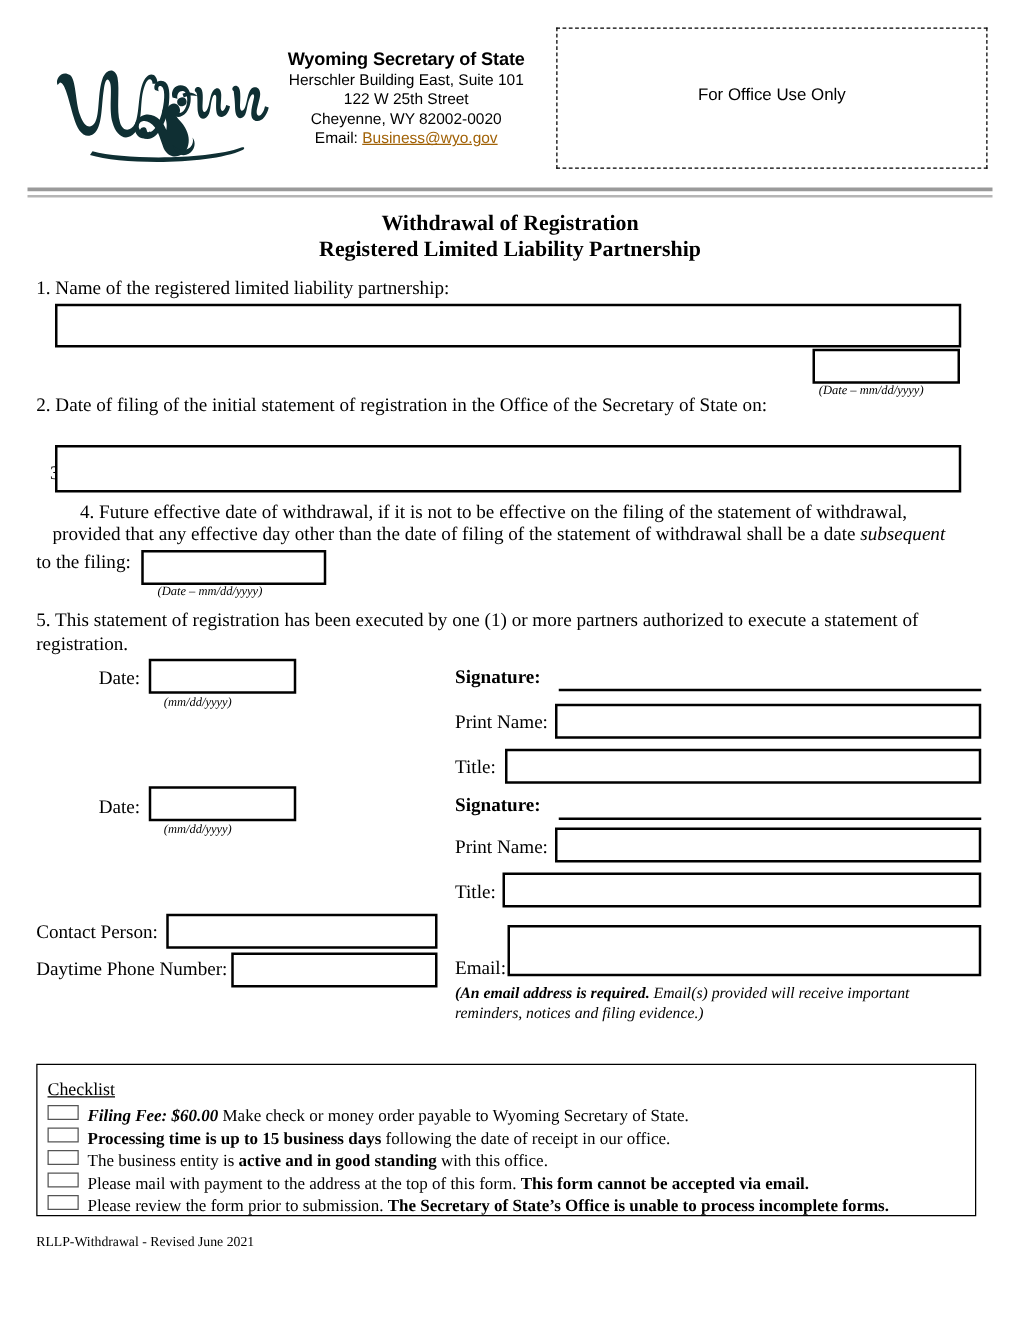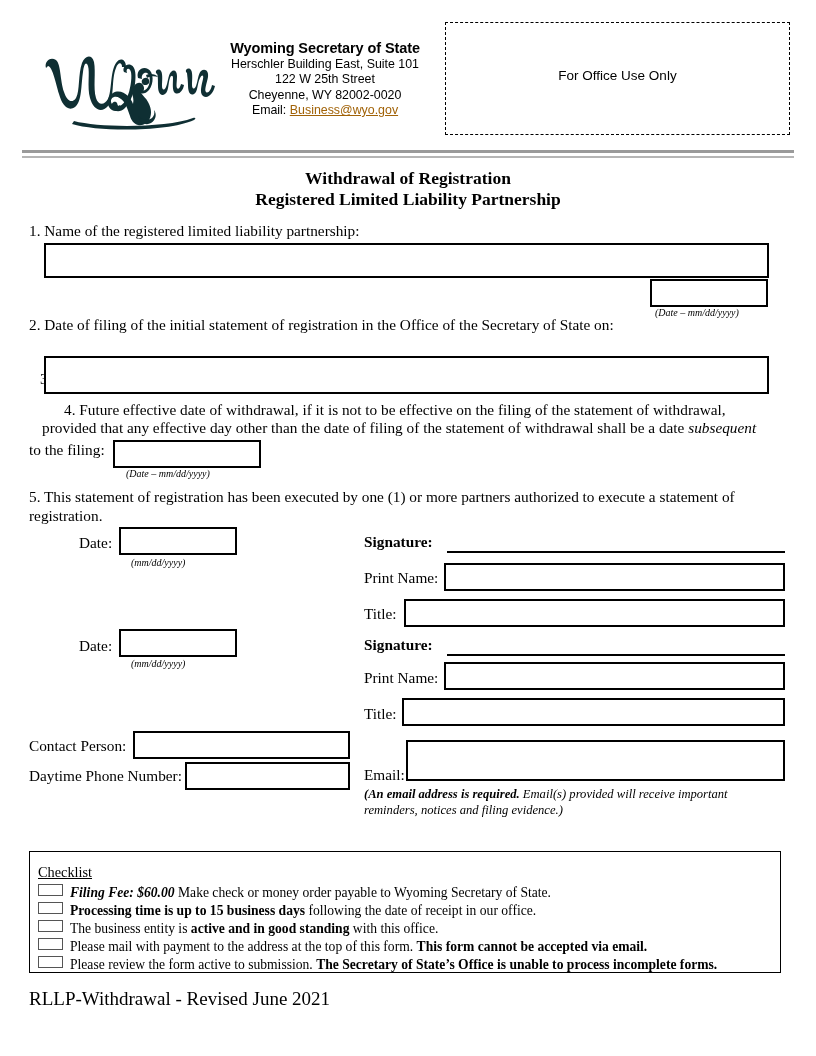--- a/index.html
+++ b/index.html
@@ -166,21 +166,21 @@
     vertical-align: 1px;
     margin-right: 7px;
     background: #fff;
   }
   .cl-row b { font-weight: bold; }
   .cl-row i { font-style: italic; font-weight: bold; }
 
   .footer {
     position: absolute;
     left: 29px; top: 988px;
-    font-size: 19px;
+    font-size: 11px;
   }
 </style>
 </head>
 <body>
 
 <div class="header">
 
   <div class="logo-wrap">
     <svg width="180" height="112" viewBox="0 0 180 112" xmlns="http://www.w3.org/2000/svg">
       <g fill="#0f2f33">
@@ -299,16 +299,16 @@
 
 <div class="cl-row" style="top:920px;">
   <span class="cl-cb"></span><span>The business entity is </span><b>active and in good standing</b><span> with this office.</span>
 </div>
 
 <div class="cl-row" style="top:938px;">
   <span class="cl-cb"></span><span>Please mail with payment to the address at the top of this form. </span><b>This form cannot be accepted via email.</b>
 </div>
 
 <div class="cl-row" style="top:956px;">
-  <span class="cl-cb"></span><span>Please review the form active to submission. </span><b>The Secretary of State’s Office is unable to process incomplete forms.</b>
+  <span class="cl-cb"></span><span>Please review the form prior to submission. </span><b>The Secretary of State’s Office is unable to process incomplete forms.</b>
 </div>
 
 <div class="footer">RLLP-Withdrawal - Revised June 2021</div>
 
 </body></html>

